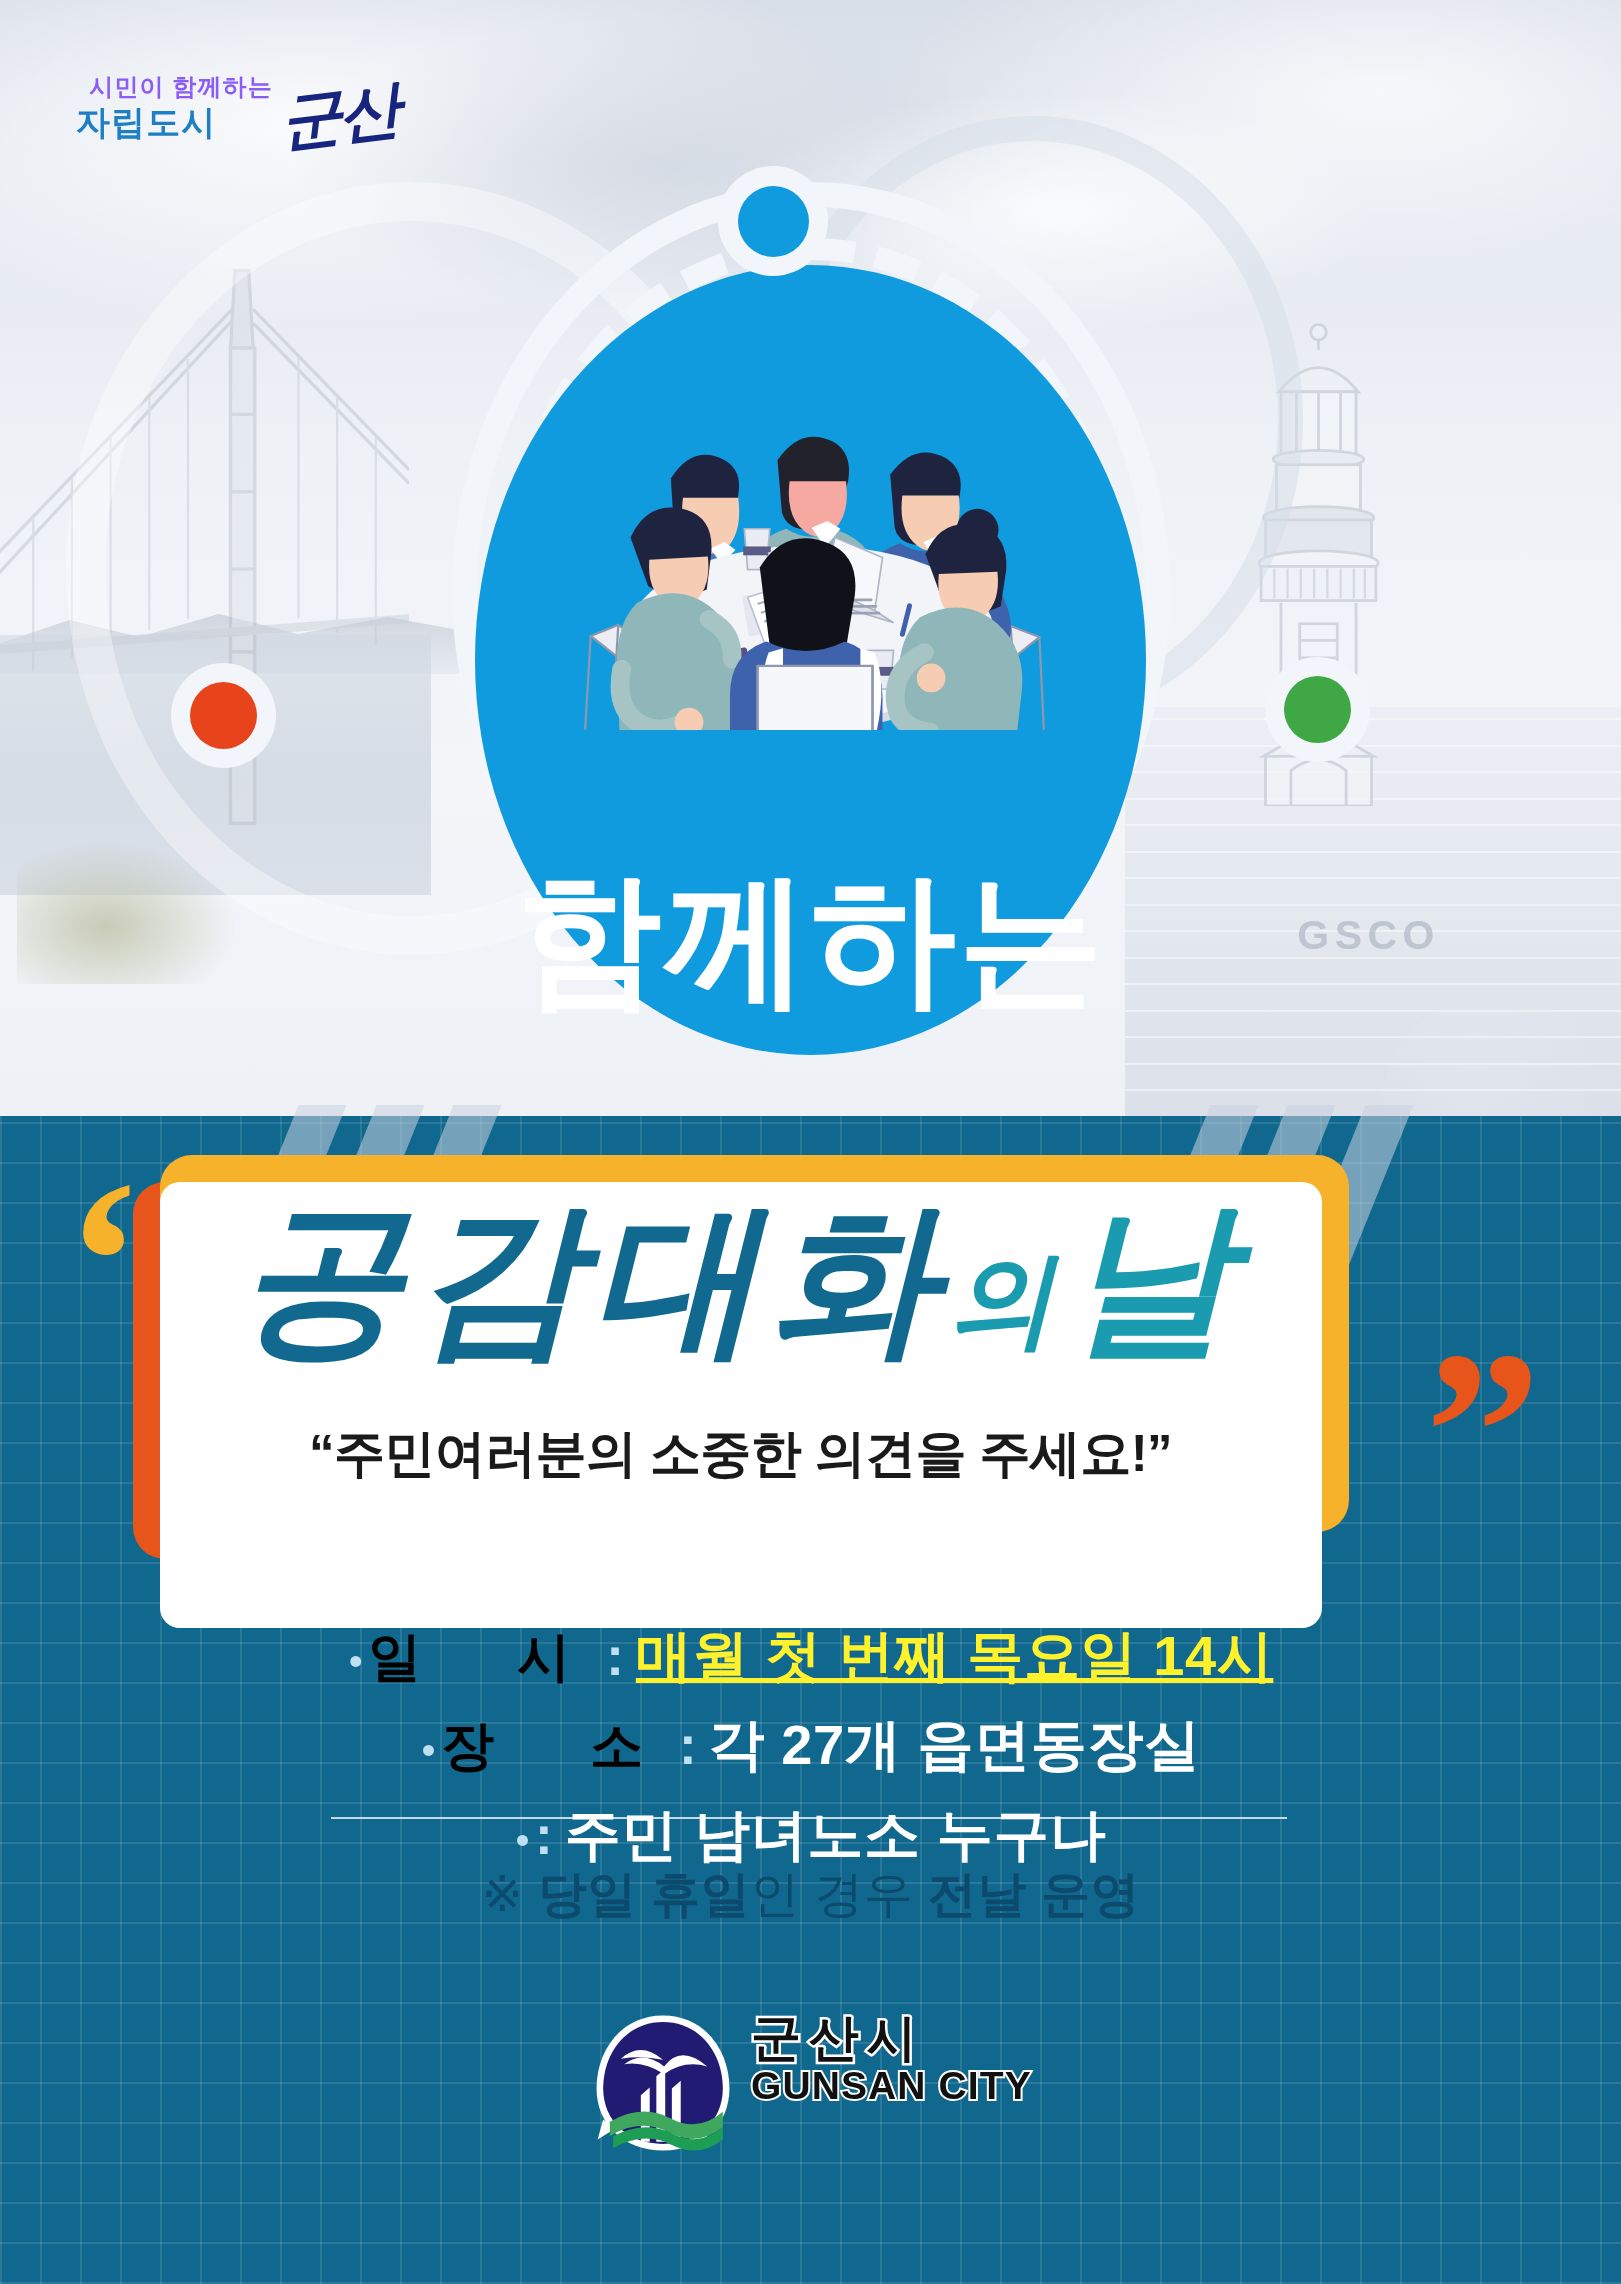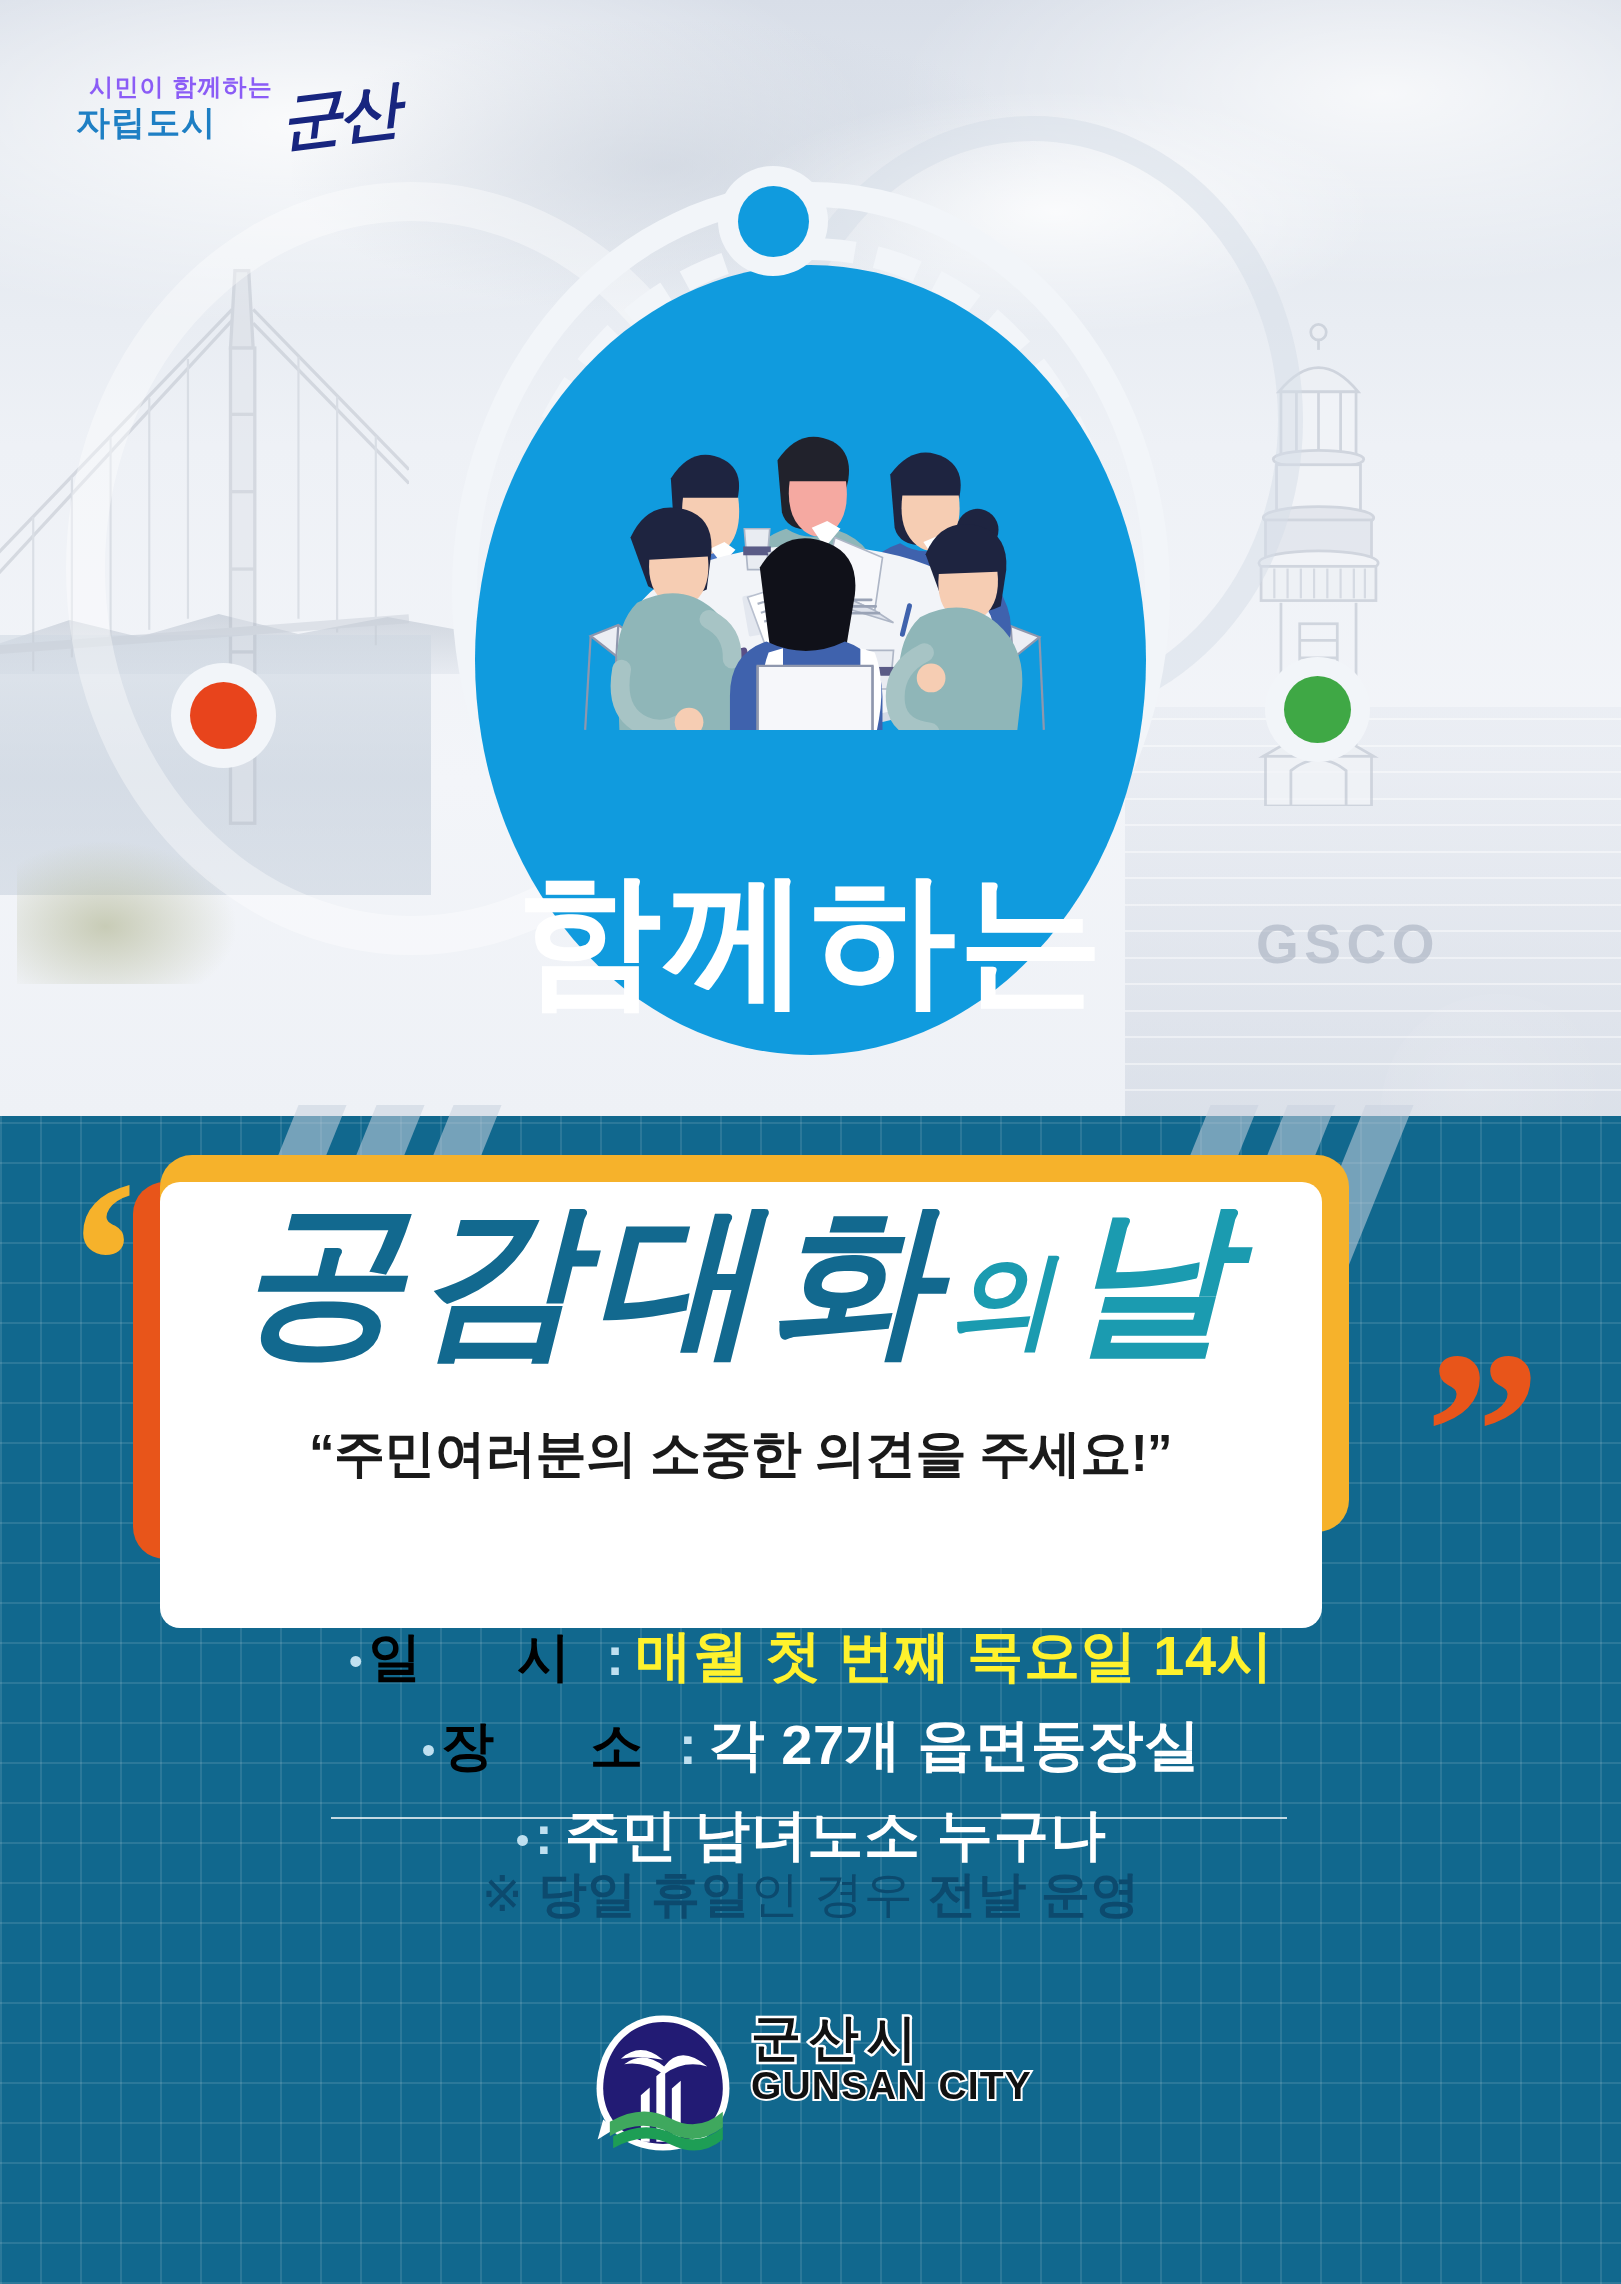--- a/index.html
+++ b/index.html
@@ -43,21 +43,21 @@
   .hills{position:absolute;left:0;top:597px;width:497px;height:77px;
     background:linear-gradient(180deg,rgba(170,180,194,.55),rgba(200,208,220,.25));
     clip-path:polygon(0 60%,14% 30%,28% 52%,44% 22%,60% 48%,78% 26%,100% 52%,100% 100%,0 100%);}
   .trees{position:absolute;left:16.6px;top:840px;width:221px;height:144px;
     background:radial-gradient(ellipse at 40% 60%, rgba(186,190,160,.75) 0%, rgba(186,190,160,0) 70%);}
   
   .bldg{position:absolute;right:0;top:707px;width:497px;height:409px;
     background:linear-gradient(180deg,rgba(230,234,241,.9),rgba(206,213,224,.9));opacity:.65;}
   .bldg-lines{position:absolute;right:0;top:718px;width:497px;height:398px;opacity:.5;
     background:repeating-linear-gradient(180deg, rgba(255,255,255,.9) 0 2.2px, rgba(0,0,0,0) 2.2px 26.5px);}
-  .gsco{position:absolute;right:182px;top:912px;font-size:55px;letter-spacing:5.5px;
+  .gsco{position:absolute;right:182px;top:912px;font-size:41px;letter-spacing:5.5px;
     color:rgba(160,170,185,.55);font-weight:700;}
 
   
   .ring-solid{
     position:absolute;left:452px;top:182px;width:718px;height:818px;
     border-radius:50%;border:25.4px solid #f2f5f9;
   }
   .ring-dashed{
     position:absolute;left:500px;top:238px;width:622px;height:713px;
     border-radius:50%;border:22px dashed #f2f5f9;
@@ -167,21 +167,21 @@
     display:flex;align-items:baseline;justify-content:center;
     margin-bottom:13.3px;
   }
   .bullet{color:#BFE0F0;font-size:40px;line-height:1;margin-right:5.5px;}
   .info-label{
     color:#000000;font-size:53px;font-weight:600;letter-spacing:1.1px;
     width:238px;text-align:left;white-space:pre;
   }
   .info-colon{color:#BFE0F0;font-size:53px;font-weight:600;margin:0 12px 0 0;}
   .info-value{font-size:56px;font-weight:800;color:#ffffff;letter-spacing:0.6px;}
-  .info-value.hl{color:#FFF22D;}
+  .info-value.hl{color:#FFF22D;text-decoration:underline;}
 
   .divider{
     position:absolute;left:331px;top:1817px;width:956px;height:2.2px;background:rgba(255,255,255,.75);
   }
   .note{
     position:absolute;left:0;top:1862px;width:1622px;text-align:center;
     font-size:49px;color:#0c4a6e;letter-spacing:0.6px;
   }
   .note b{font-weight:800;}
 

